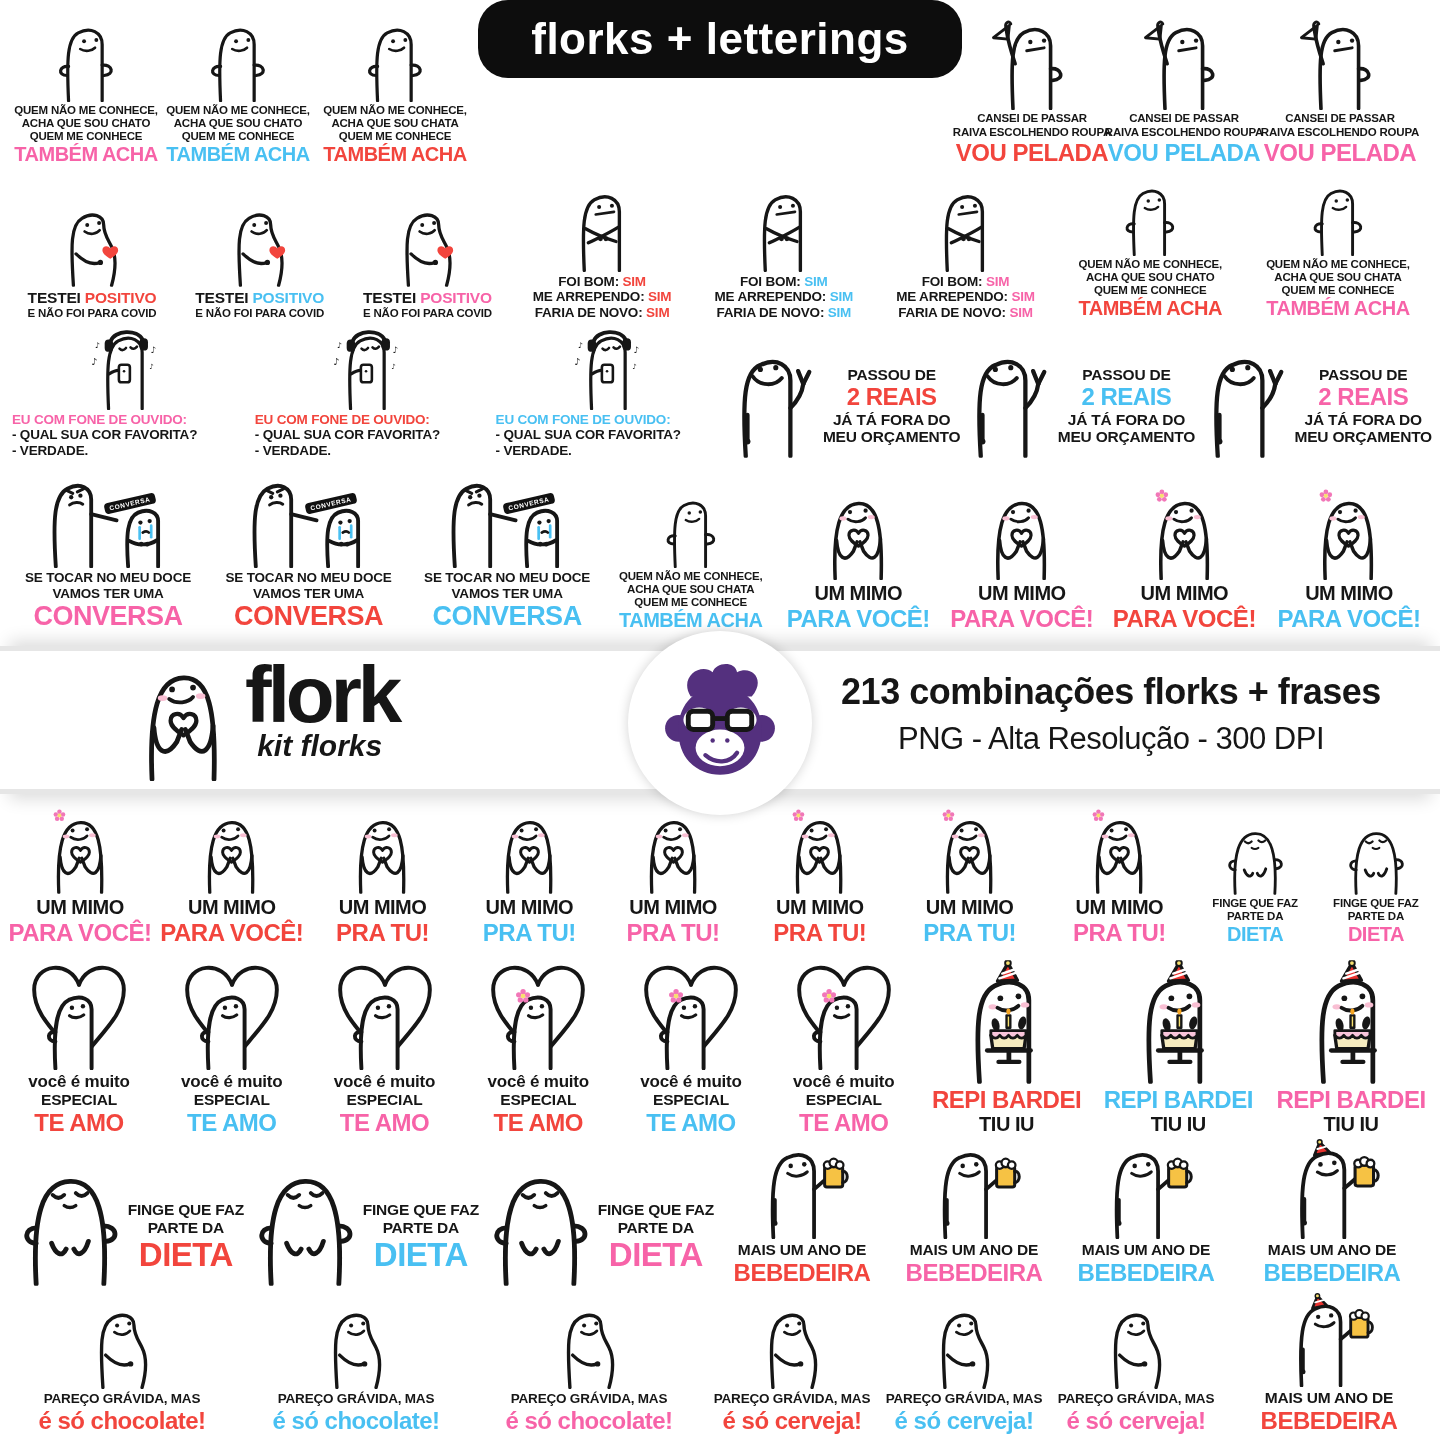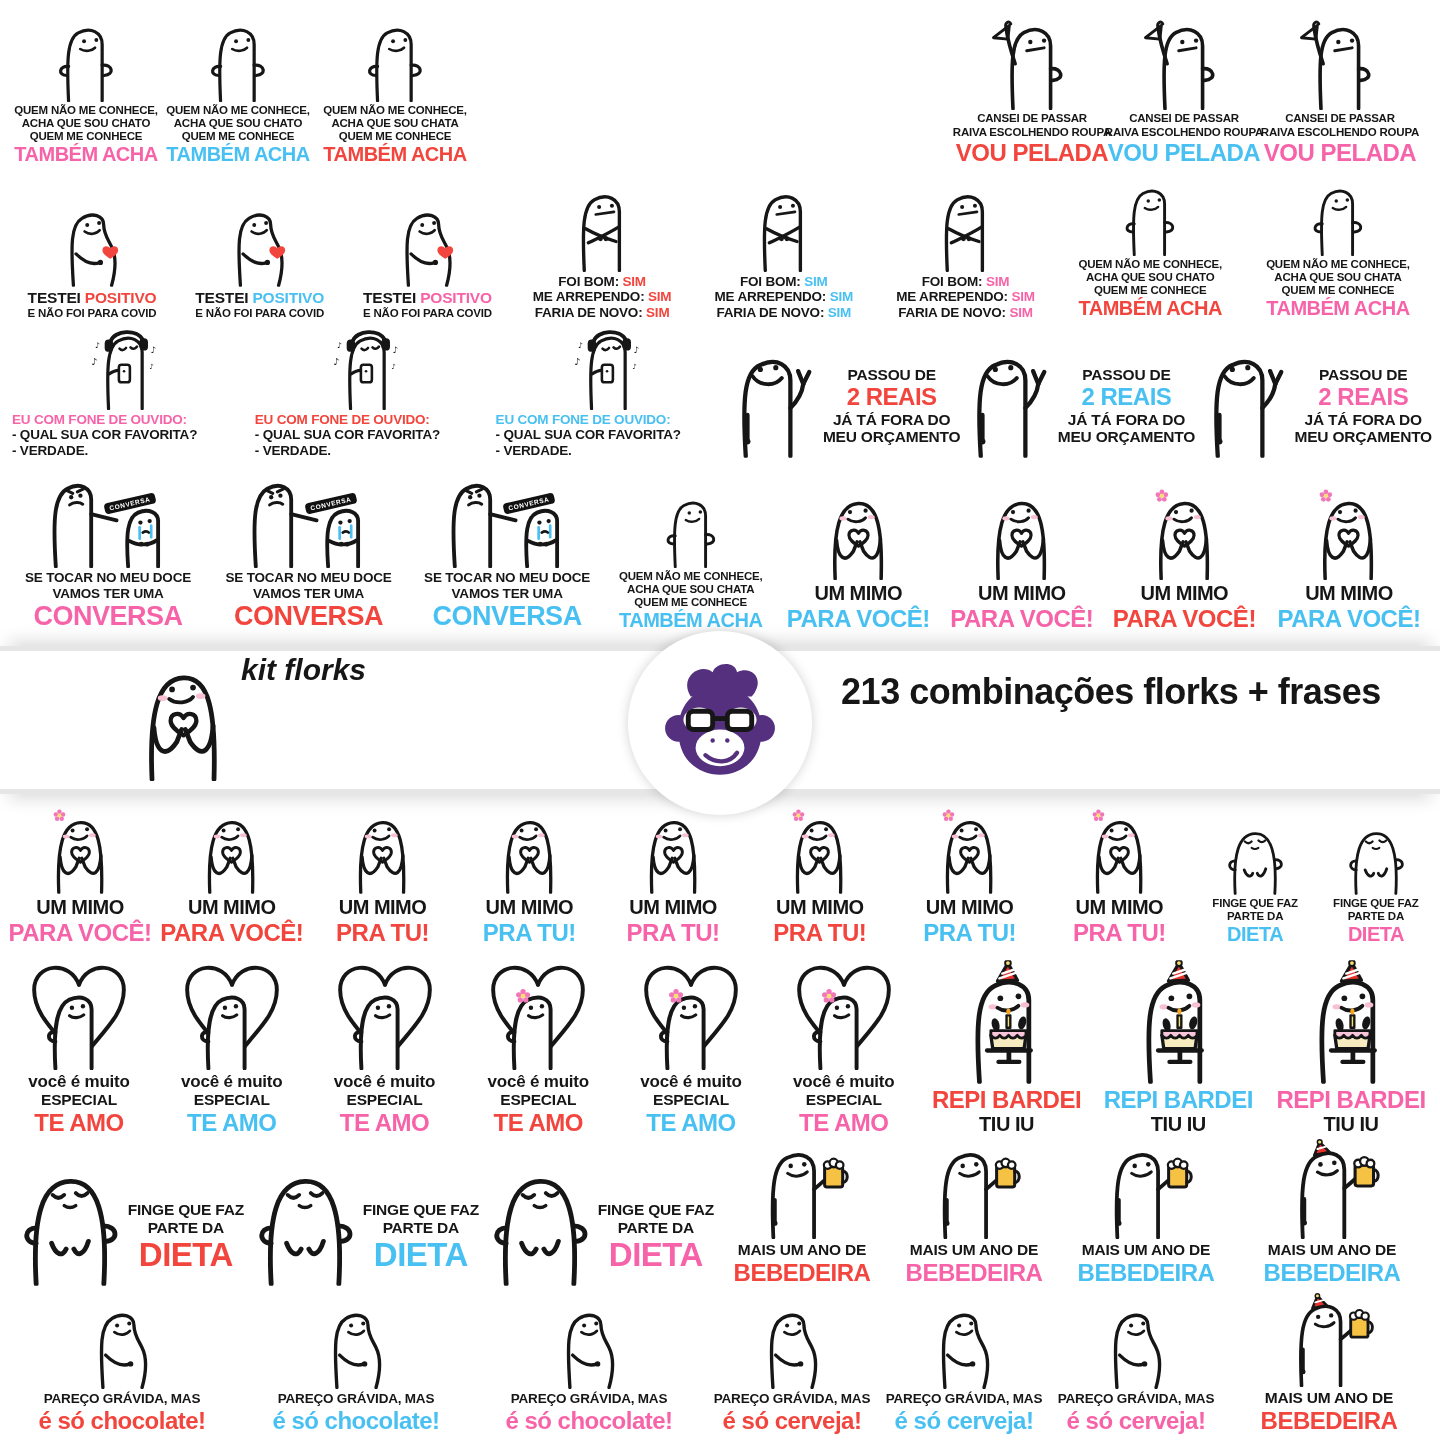--- a/index.html
+++ b/index.html
@@ -260,20 +260,23 @@
         <rect x="24" y="42" width="20" height="15" rx="4" fill="none" stroke="#161616" stroke-width="4"></rect>
         <rect x="56" y="42" width="20" height="15" rx="4" fill="none" stroke="#161616" stroke-width="4"></rect>
         <path d="M44,48 L56,48" stroke="#161616" stroke-width="4"></path>
         <circle cx="44" cy="66" r="1.8" fill="#54307E"></circle>
         <circle cx="56" cy="66" r="1.8" fill="#54307E"></circle>
         <path d="M38,78 C46,85 58,85 64,76" stroke="#54307E" stroke-width="3.5" fill="none" stroke-linecap="round"></path>
       </symbol>
     </defs>
   </svg>
 
+  <div class="banner">
+    <span>florks + letterings</span>
+  </div>
 
   <div>
       <div class="row" style="top: 8px; height: 158px; left: 10px; right: 10px; justify-content: flex-start;">
         <div class="cell" style="width: 152px;">
           <div class="fig" style="height: 84px;">
             <svg viewBox="0 0 120 130" width="78" height="84">
               <use href="#fig-basic"></use>
             </svg>
           </div>
           <div class="txt">
@@ -1014,29 +1017,31 @@
 
   <div class="band">
     <div class="band-inner">
       <div class="logo">
         <div class="fig">
           <svg viewBox="0 0 120 130" width="115" height="124">
               <use href="#fig-heart"></use>
             </svg>
         </div>
         <div>
+          <div class="brand">flork</div>
           <div class="brand-sub">kit florks</div>
         </div>
       </div>
       <div class="monkey-wrap">
         <span>
           <svg viewBox="0 0 100 100" width="122" height="122">
               <use href="#monkey"></use>
             </svg>
         </span>
       </div>
       <div class="band-right">
         <div class="band-line1">213 combinações florks + frases</div>
+        <div class="band-line2">PNG - Alta Resolução - 300 DPI</div>
       </div>
     </div>
   </div>
 
 </div>
 
 </body></html>

